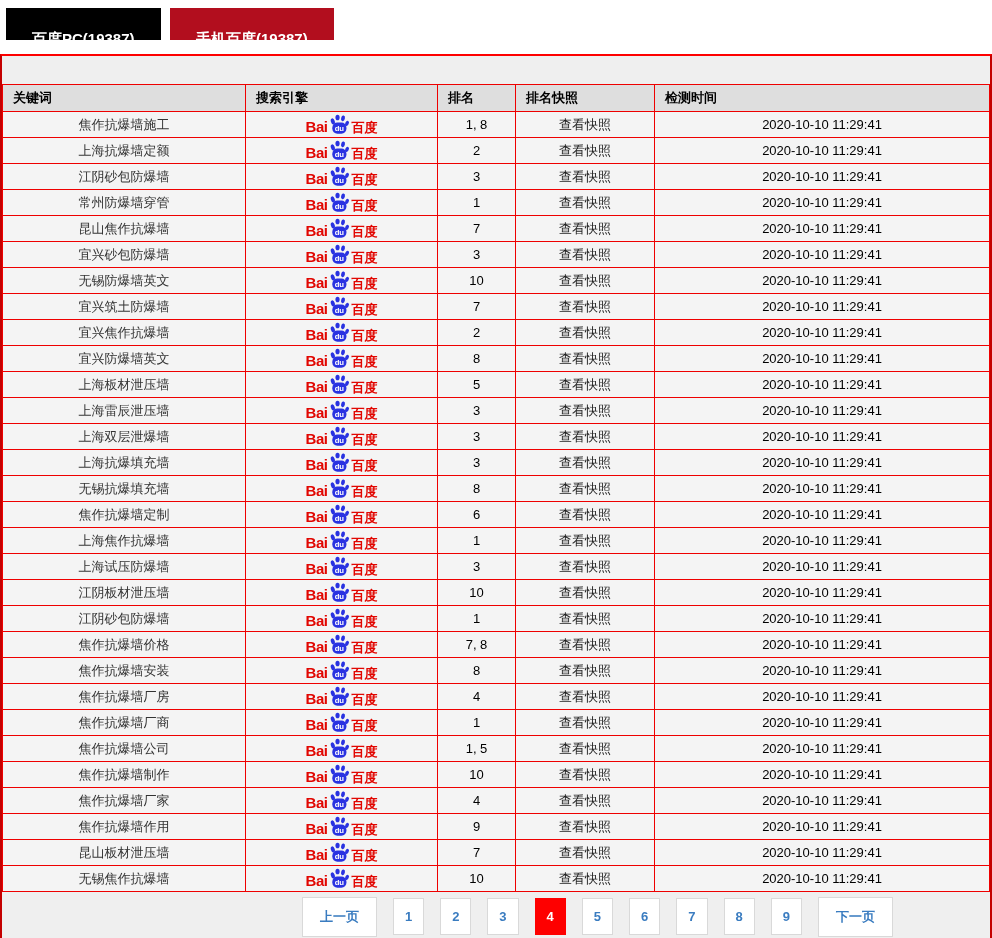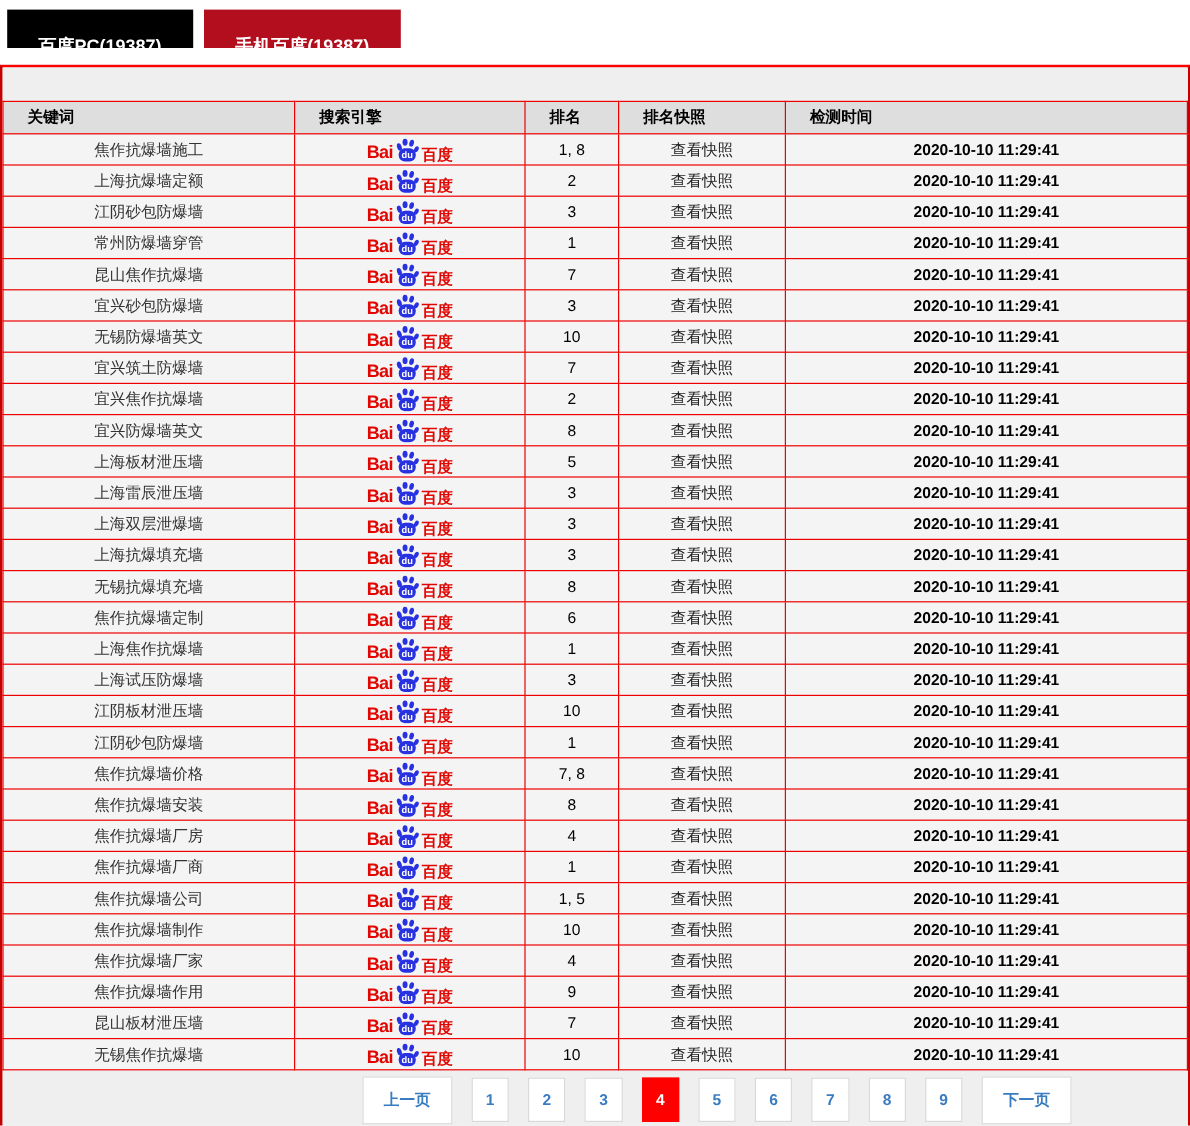--- a/index.html
+++ b/index.html
@@ -26,30 +26,30 @@
     border-right:2px solid #c40000;
     border-bottom:3px solid #a40000;
     background:#efefef;
     padding-top:28px;
   }
   
   table.rank-table { width:100%; border-collapse:collapse; background:#f4f4f4; table-layout:fixed; }
   .rank-table th, .rank-table td { border:1px solid #ee0000; font-size:13px; }
   .rank-table th {
     background:#dedede; color:#000; font-weight:bold;
-    text-align:left; padding:4px 20px; height:23px;
+    text-align:left; padding:4px 10px; height:23px;
   }
   .rank-table td { text-align:center; height:26px; padding:0; vertical-align:middle; }
   .col-kw   { width:243px; }
   .col-eng  { width:192px; }
   .col-rank { width:78px; }
   .col-snap { width:139px; }
   .c-kw   { color:#333; }
   .c-rank { font-weight:normal; color:#000; }
-  .c-time { font-weight:bold; color:#000; }
+  .c-time { font-weight:normal; color:#000; }
   .snap-link { color:#222; text-decoration:none; cursor:pointer; }
   
   .bd-logo { display:inline-flex; align-items:flex-end; line-height:1; }
   .bd-bai { color:#e10601; font-weight:bold; font-size:15px; letter-spacing:-0.5px; }
   .bd-paw { margin:0 1px; }
   .bd-paw ellipse, .bd-paw rect { fill:#2932e1; }
   .bd-cn { color:#e10601; font-weight:bold; font-size:13px; }
   
   .pagination { text-align:right; padding:5px 97px 9px 0; }
   .page-btn {

